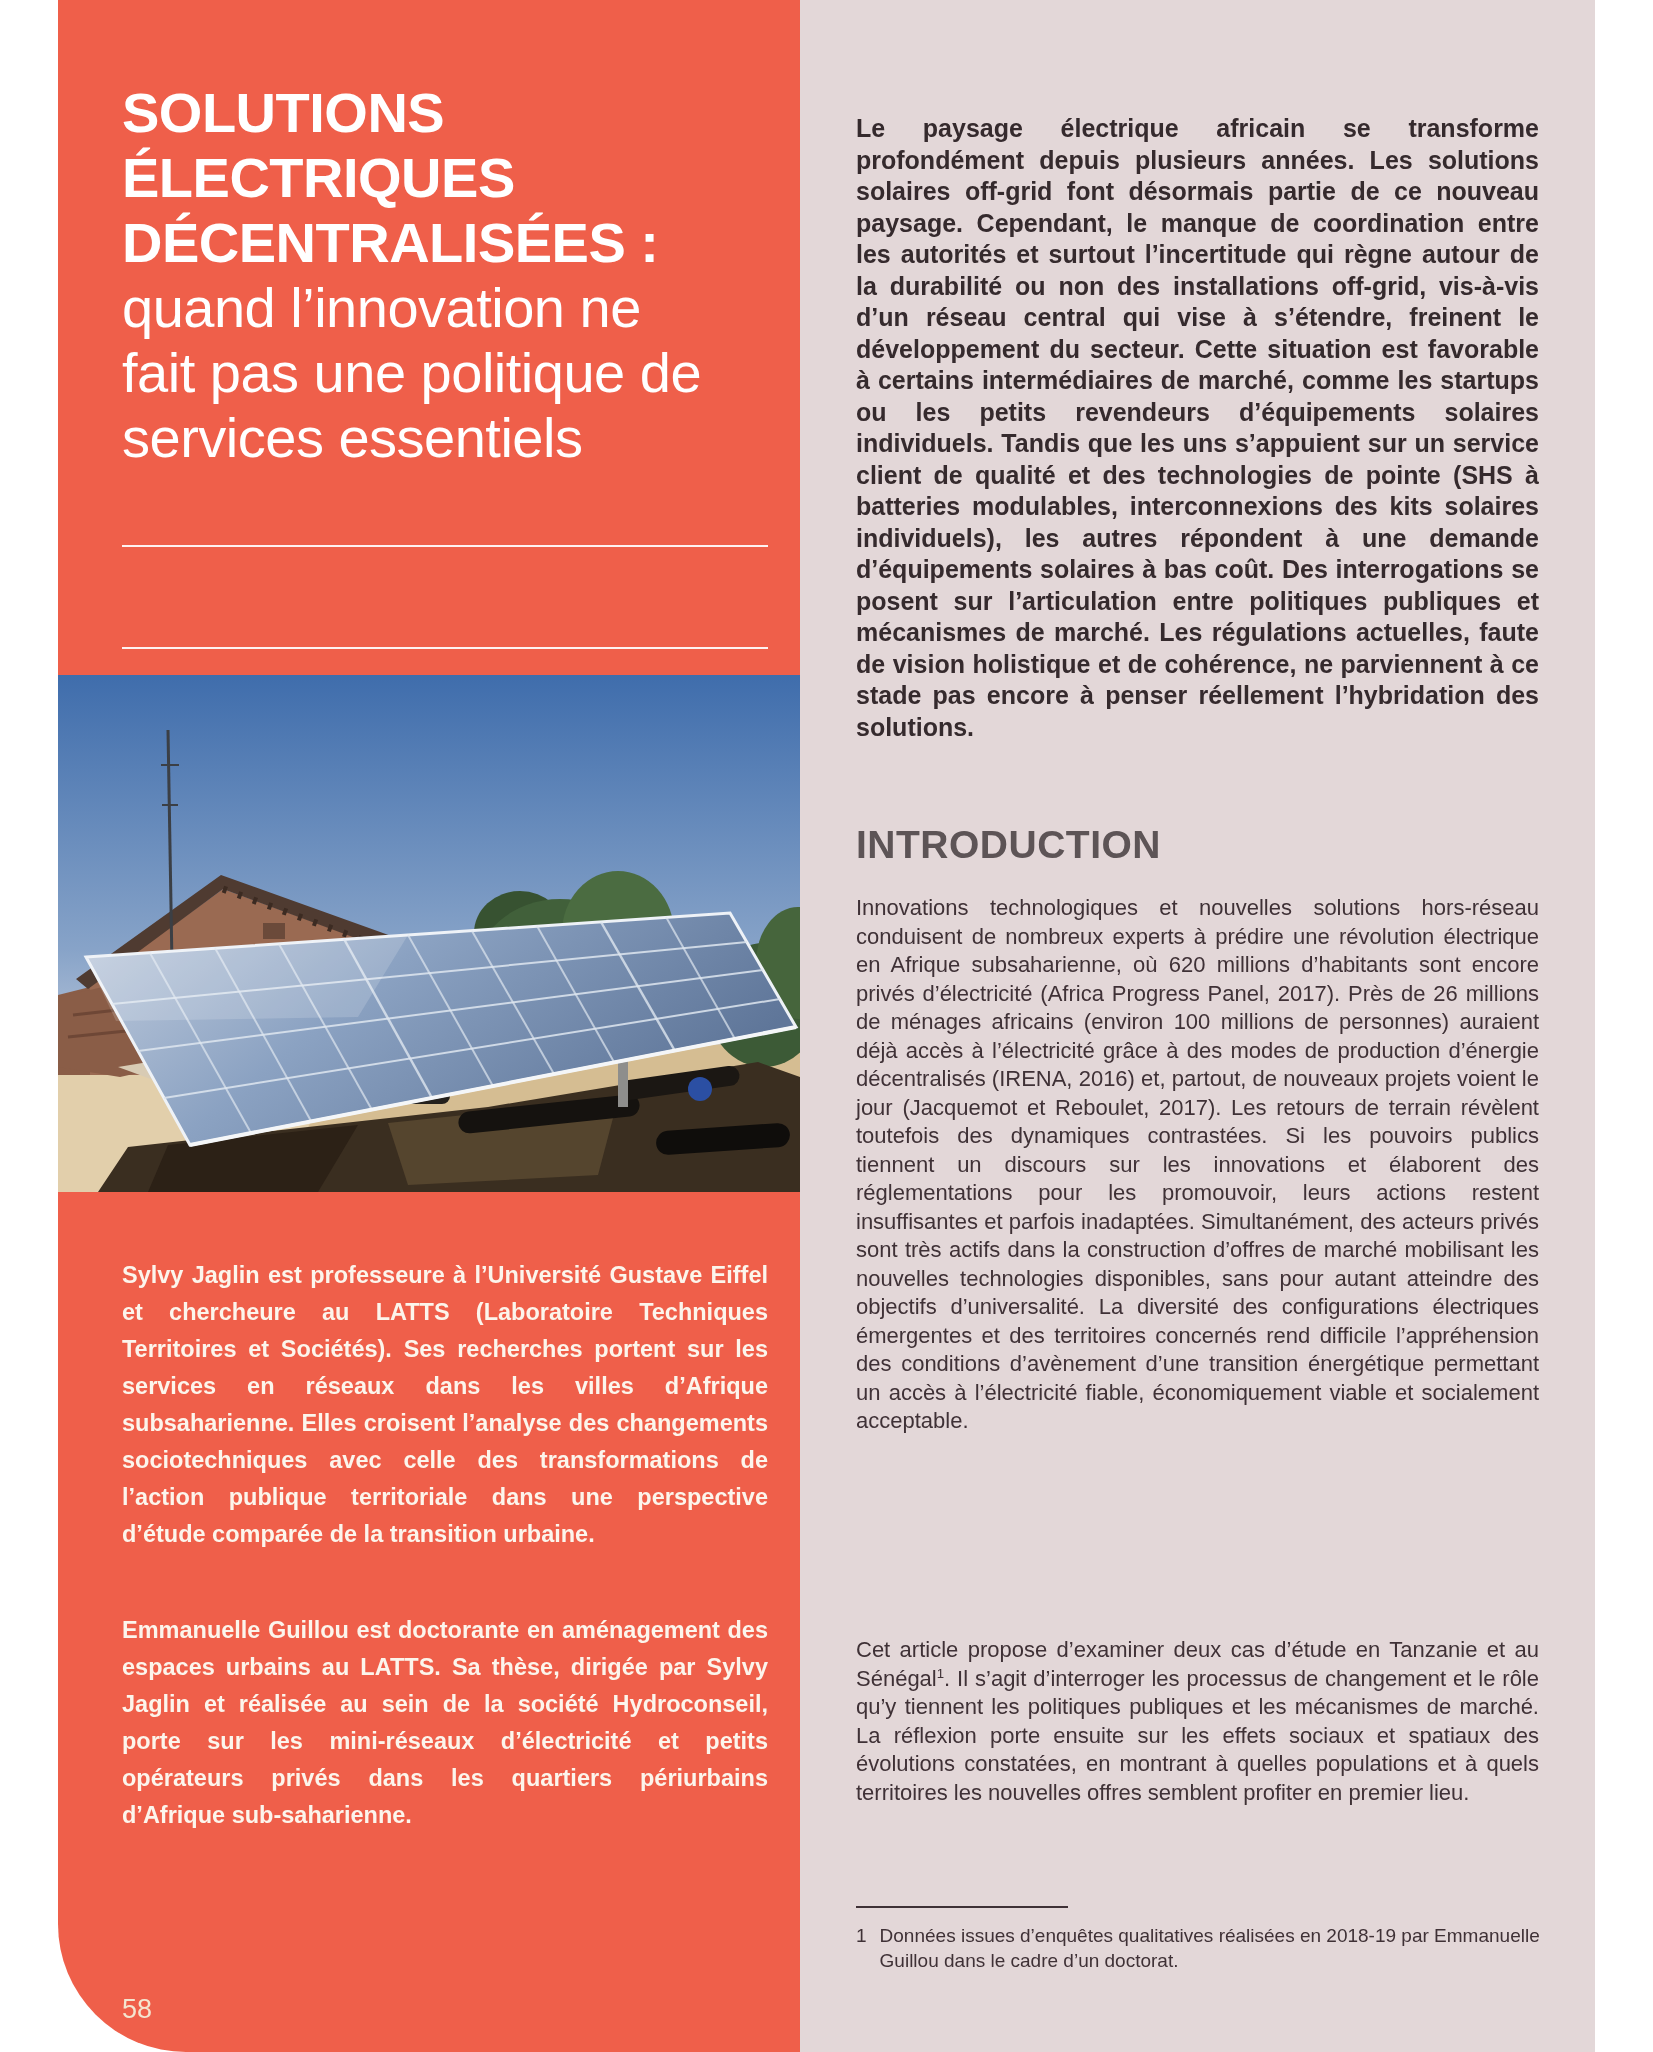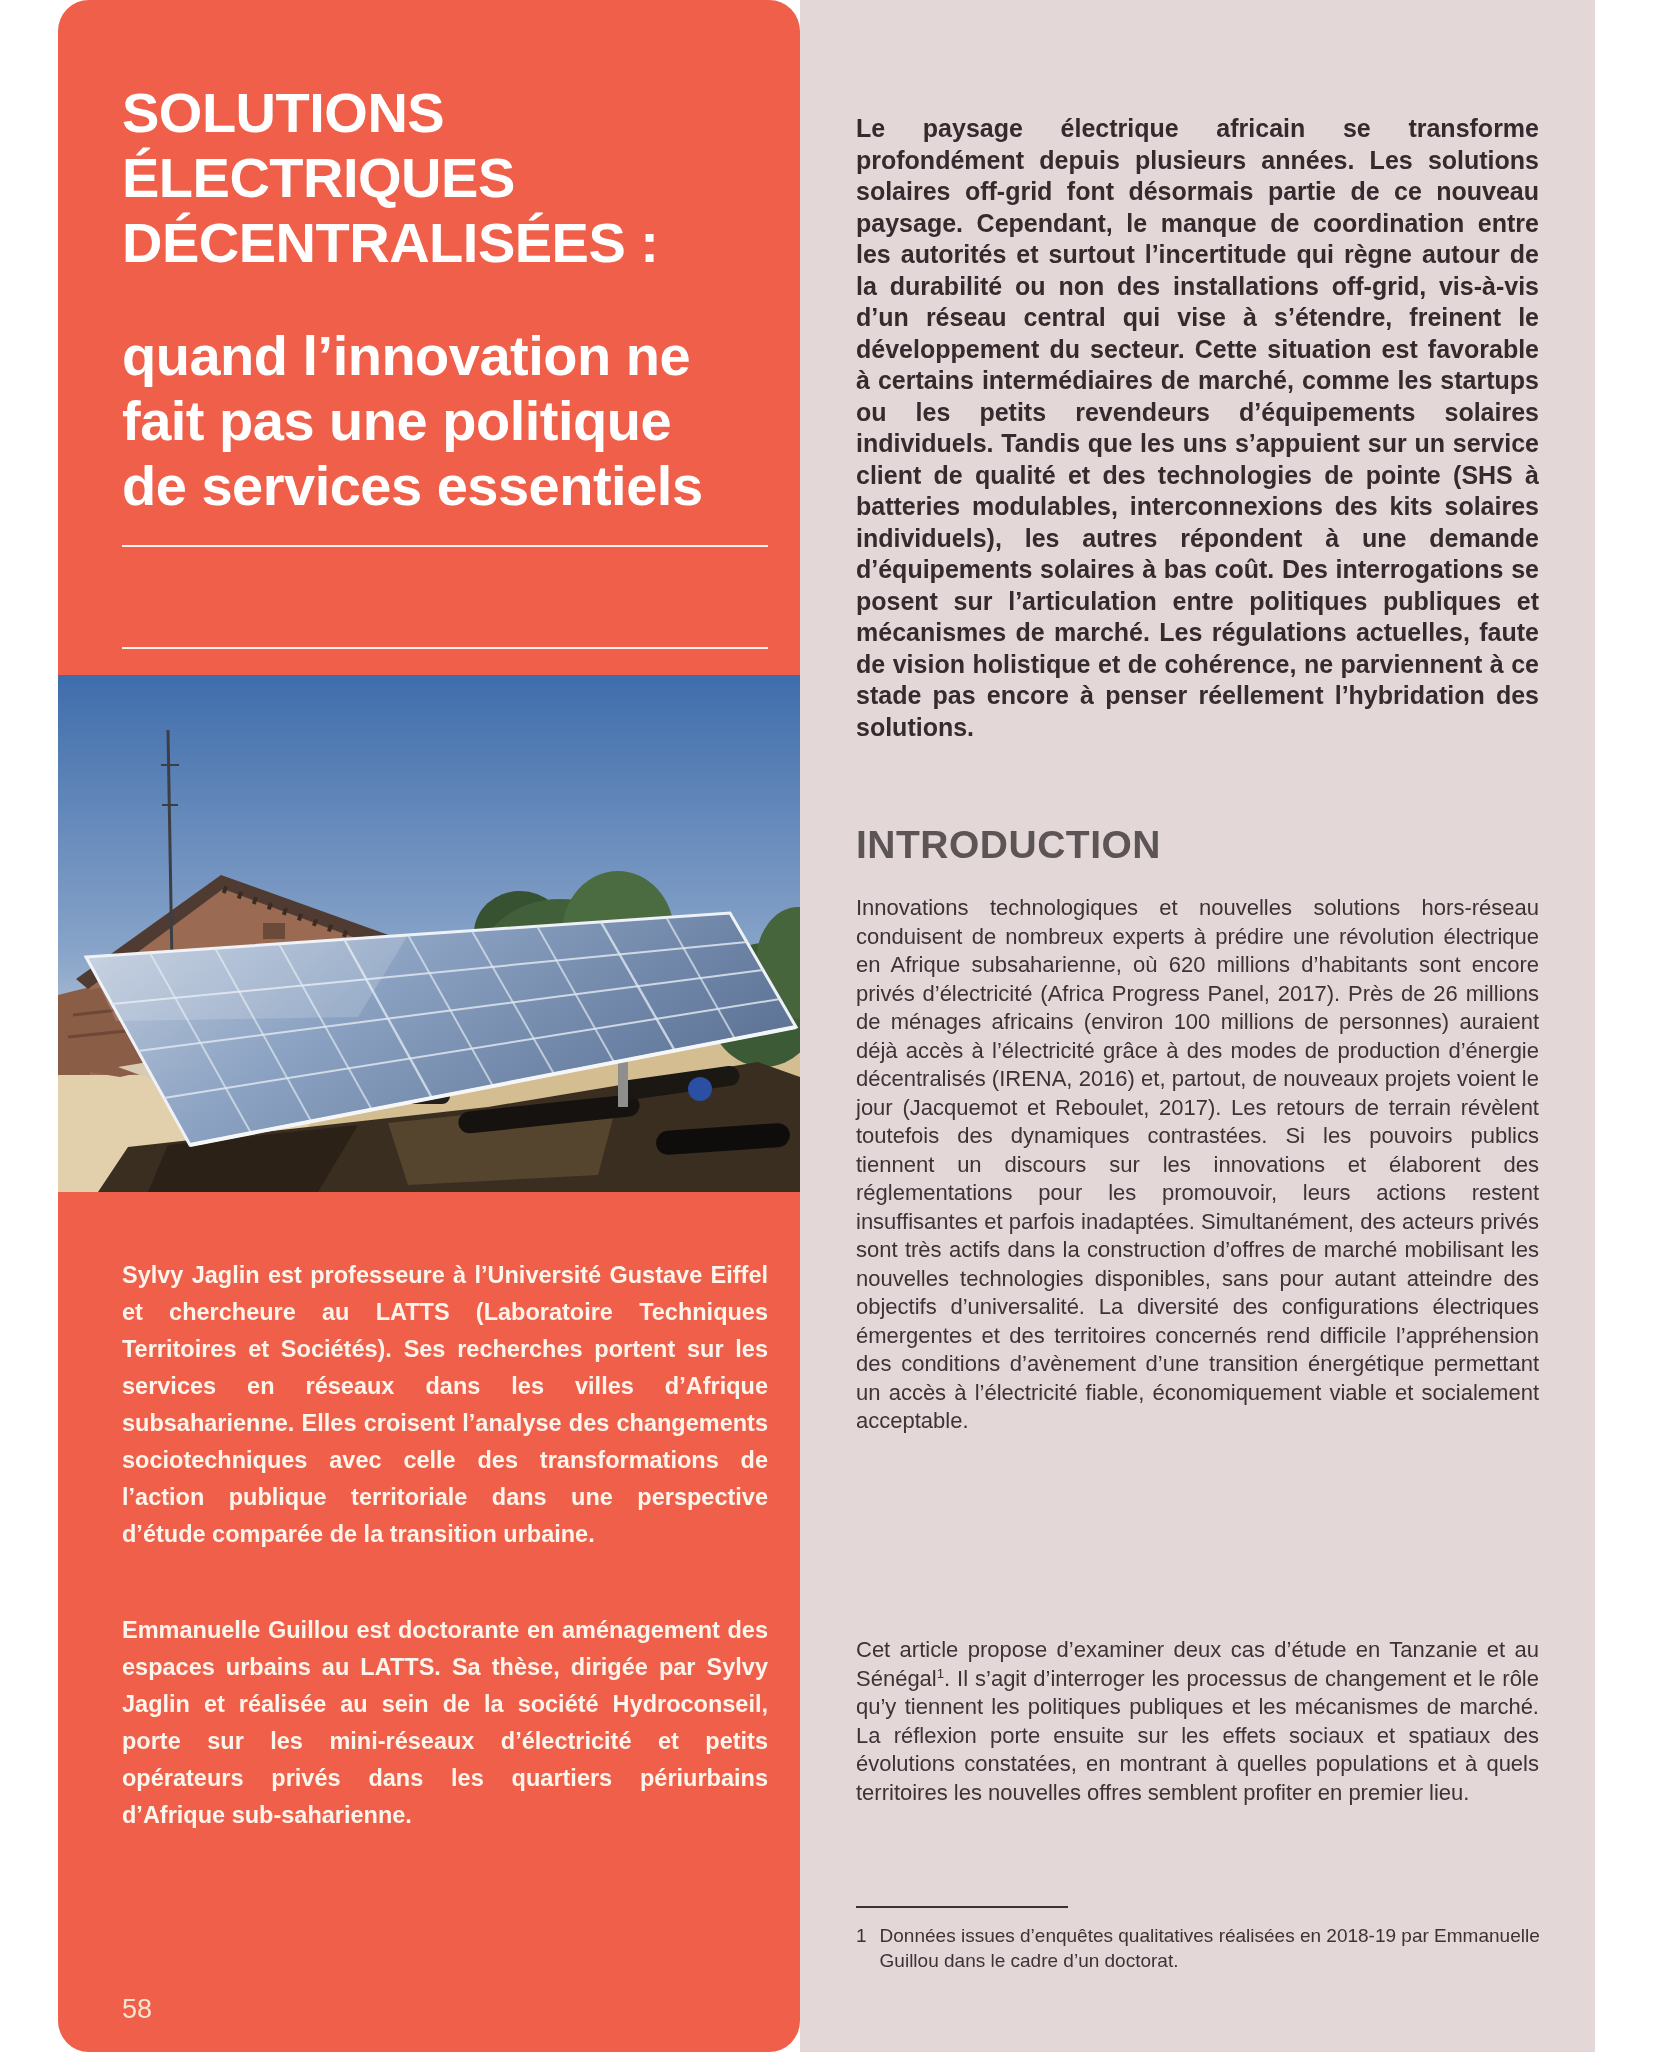--- a/index.html
+++ b/index.html
@@ -5,25 +5,25 @@
   :root{
     --orange:#ef5f4a; --pink:#e3d7d8; --ink:#3f3136; --ink-strong:#352a2d;
     --heading:#5d5456; --cream:#fcf5ec; --page-num:#f4e5d0;
   }
   *{box-sizing:border-box;}
   body{margin:0;background:#ffffff;font-family:"Liberation Sans","DejaVu Sans",sans-serif;}
   .page{position:relative;width:1653px;height:2052px;background:#ffffff;overflow:hidden;}
 
   
   .left-panel{position:absolute;left:58px;top:0;width:742px;height:2052px;
-    background:var(--orange);border-bottom-left-radius:128px;border-radius:31px;}
+    background:var(--orange);border-bottom-left-radius:128px;}
   .title{position:absolute;left:64px;top:80px;width:600px;color:#ffffff;
     font-size:56px;line-height:65px;letter-spacing:-0.5px;}
   .title-strong{font-weight:700;}
-  .title-light{font-weight:700;margin-top:48px;}
+  .title-light{font-weight:400;}
   .rule{position:absolute;left:64px;right:32px;border-top:2px solid rgba(255,255,255,0.92);}
   .rule-top{top:545px;}
   .rule-bottom{top:647px;}
   .authors{position:absolute;left:64px;right:32px;top:572px;display:flex;}
   .author-col1{width:363px;flex:0 0 363px;}
   .author-name{color:#ffffff;font-weight:700;font-size:23px;line-height:30px;}
   .author-role{color:rgba(255,238,230,0.85);font-size:20.5px;line-height:26px;max-width:358px;}
   .photo{position:absolute;left:0;top:675px;width:742px;height:517px;}
   .photo svg{display:block;width:100%;height:100%;}
   .bio{position:absolute;left:64px;right:32px;color:var(--cream);

